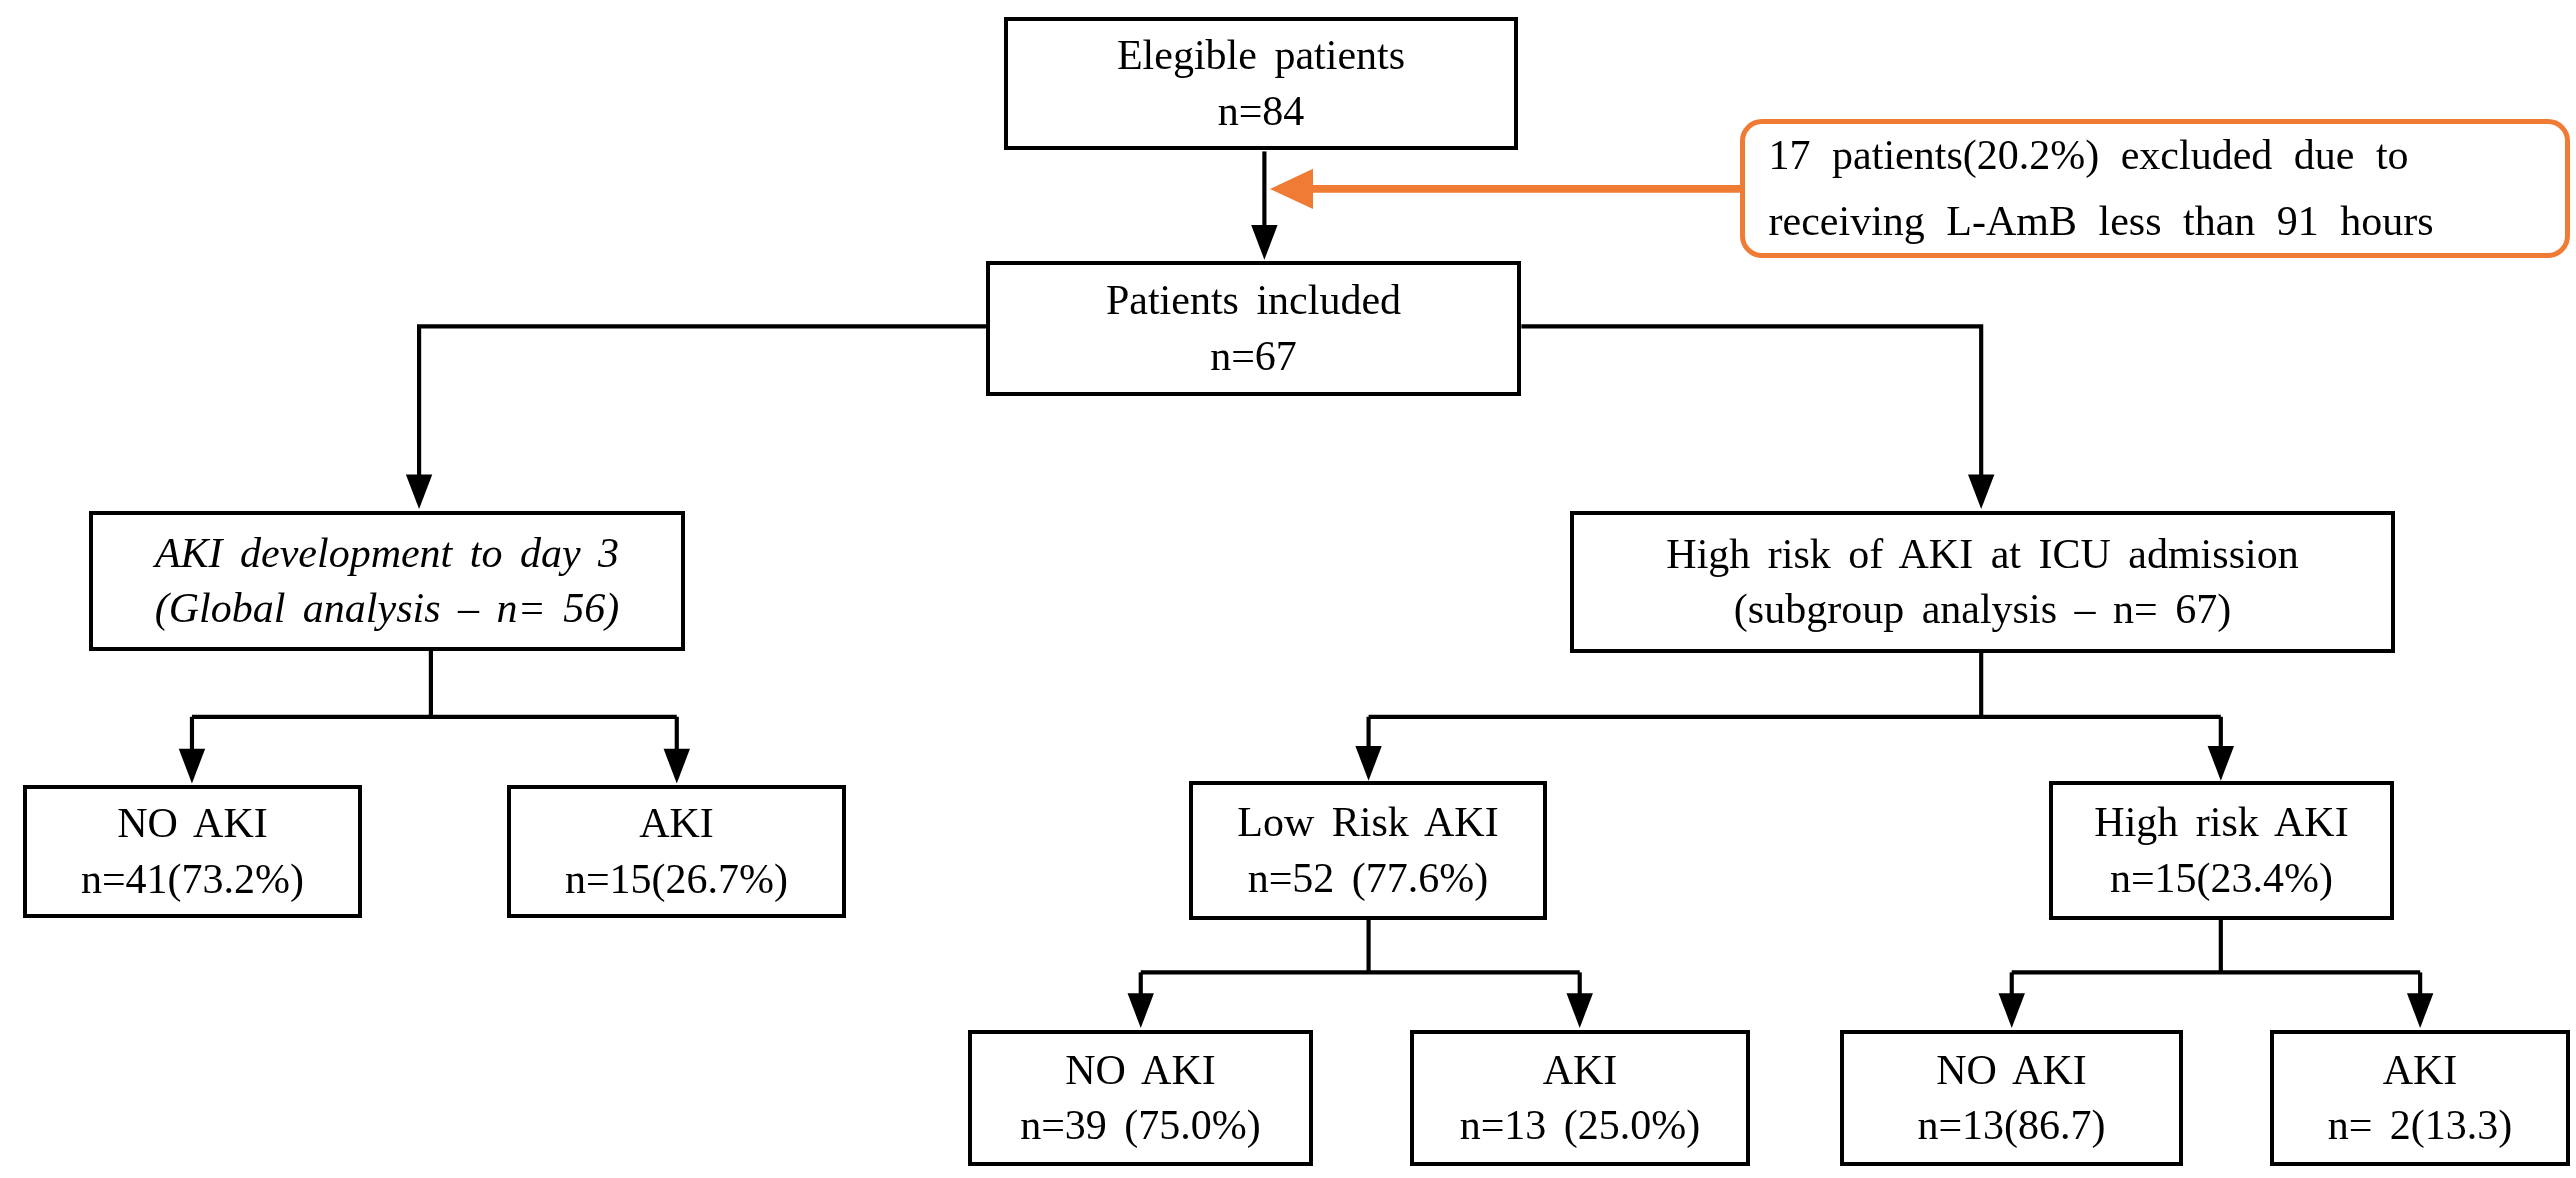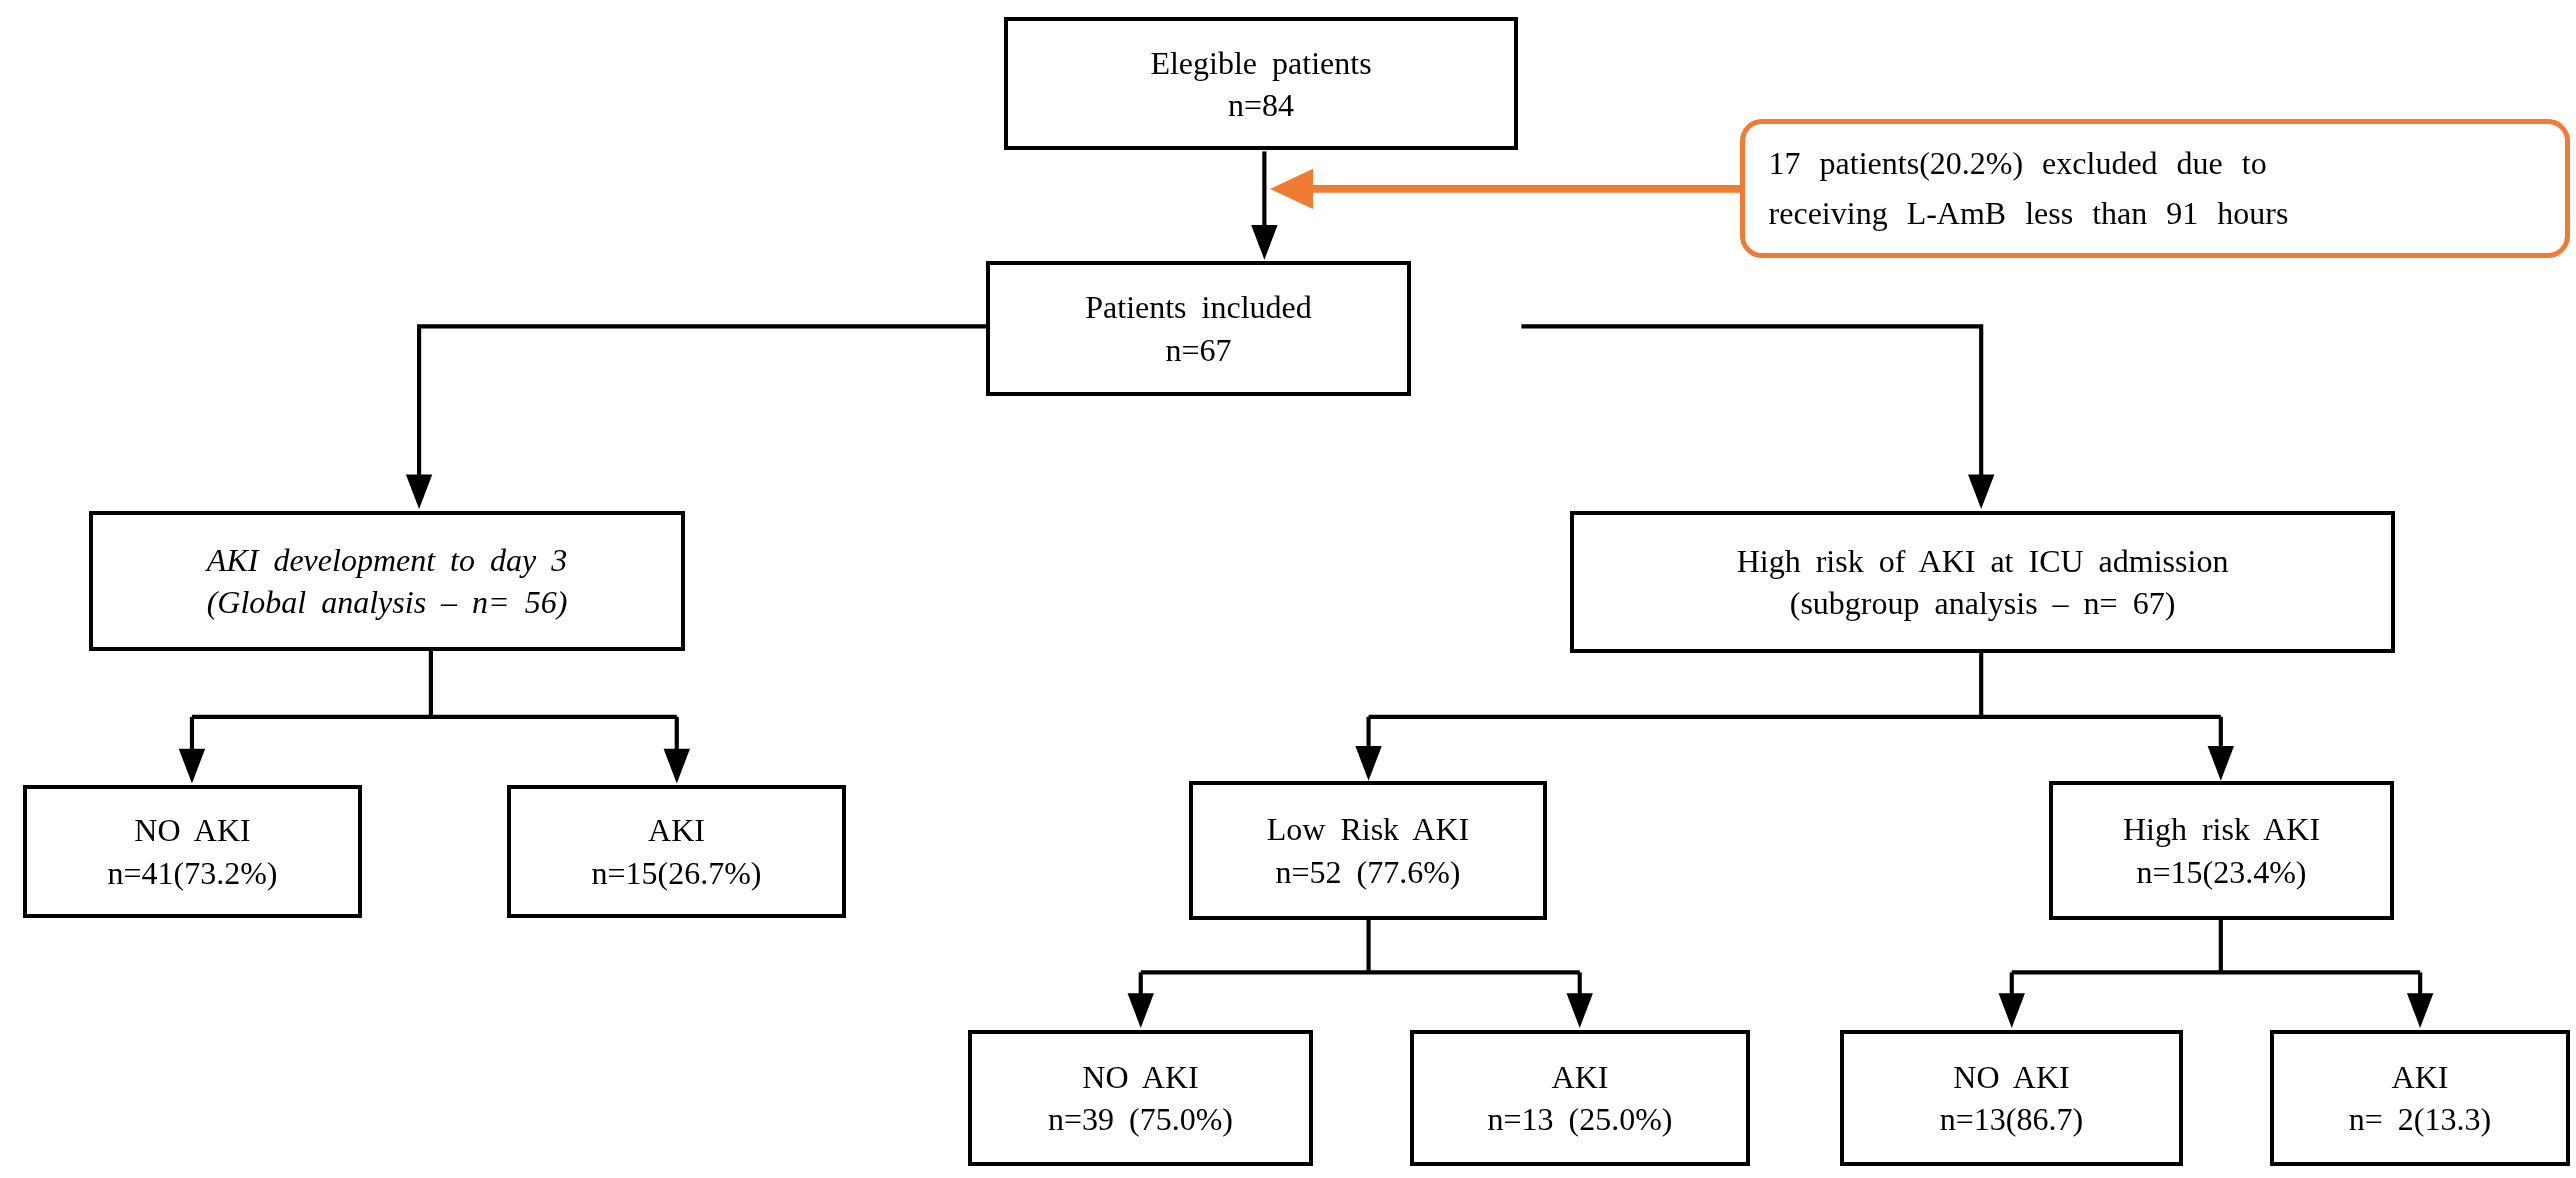--- a/index.html
+++ b/index.html
@@ -20,21 +20,21 @@
   .node {
     position: absolute;
     box-sizing: border-box;
     border: 4.9px solid #000000;
     background: #ffffff;
     display: flex;
     flex-direction: column;
     align-items: center;
     justify-content: center;
     text-align: center;
-    font-size: 32px;
+    font-size: 42px;
     line-height: 1.32;
     word-spacing: 7px;
     white-space: nowrap;
   }
   .node .line { display: block; }
   .node.excluded {
     border-width: 5.6px;
     align-items: flex-start;
     text-align: left;
     padding-left: 23.6px;
@@ -97,21 +97,21 @@
   <div class="node" style="left:1004px;top:17.4px;width:514px;height:133px;">
     <span class="line">Elegible patients</span>
     <span class="line">n=84</span>
   </div>
 
   <div class="node excluded accent-border" style="left: 1740px; top: 119px; width: 830px; height: 139px; border-color: rgb(239, 123, 53); border-radius: 22px;">
     <span class="line">17 patients(20.2%) excluded due to</span>
     <span class="line">receiving L-AmB less than 91 hours</span>
   </div>
 
-  <div class="node" style="left:986px;top:261px;width:425px;height:135px;">
+  <div class="node" style="left:986px;top:261px;width:535px;height:135px;">
     <span class="line">Patients included</span>
     <span class="line">n=67</span>
   </div>
 
   <div class="node" style="left:89px;top:511px;width:596px;height:140px;font-style:italic;">
     <span class="line">AKI development to day 3</span>
     <span class="line">(Global analysis – n= 56)</span>
   </div>
 
   <div class="node" style="left:1570px;top:511px;width:825px;height:142px;">

